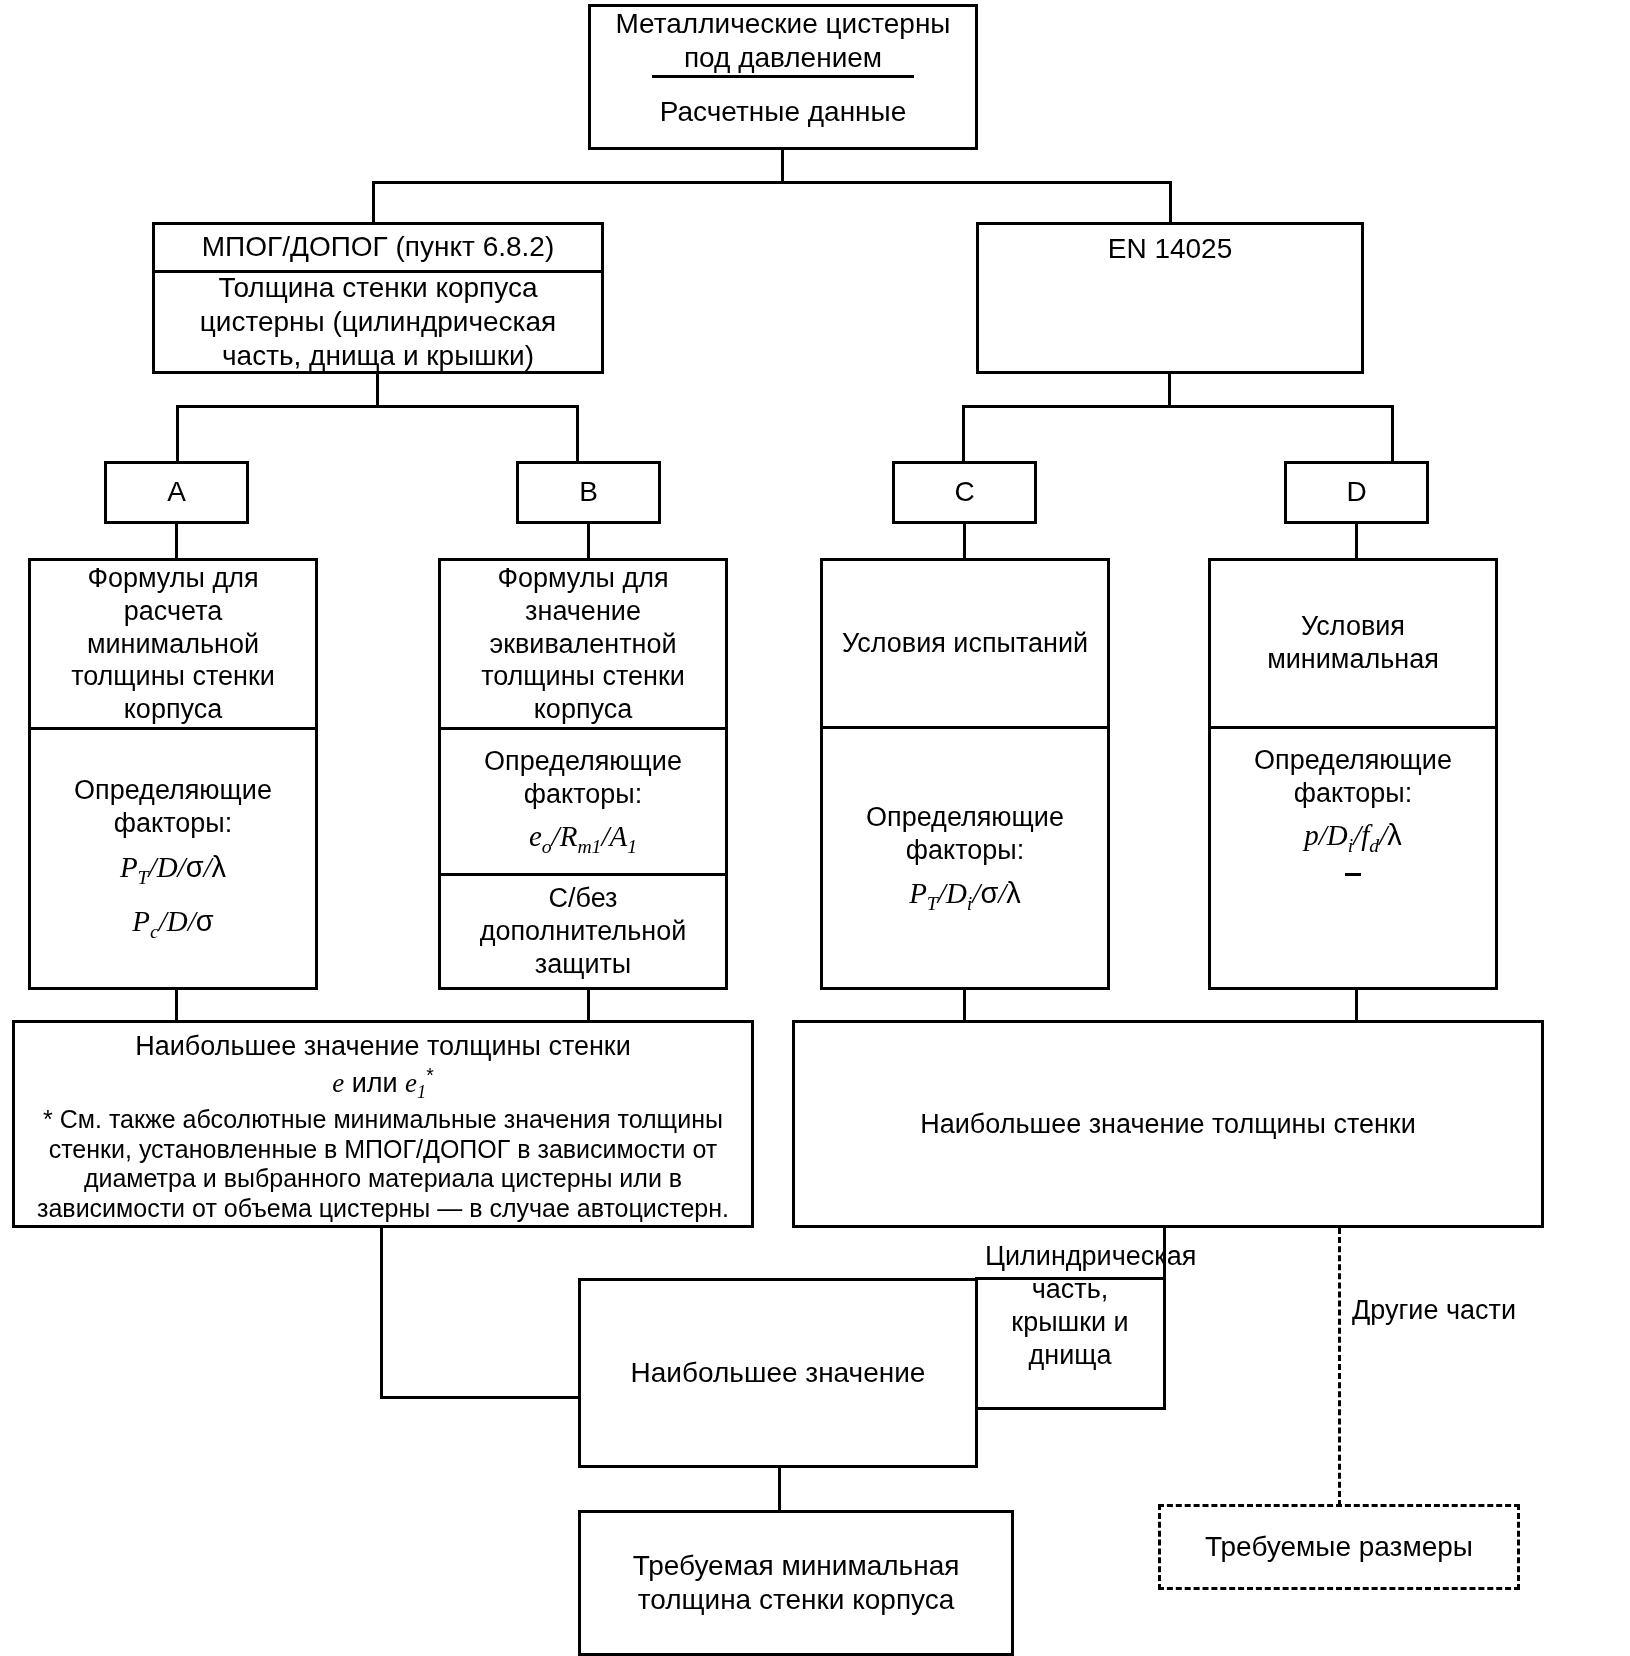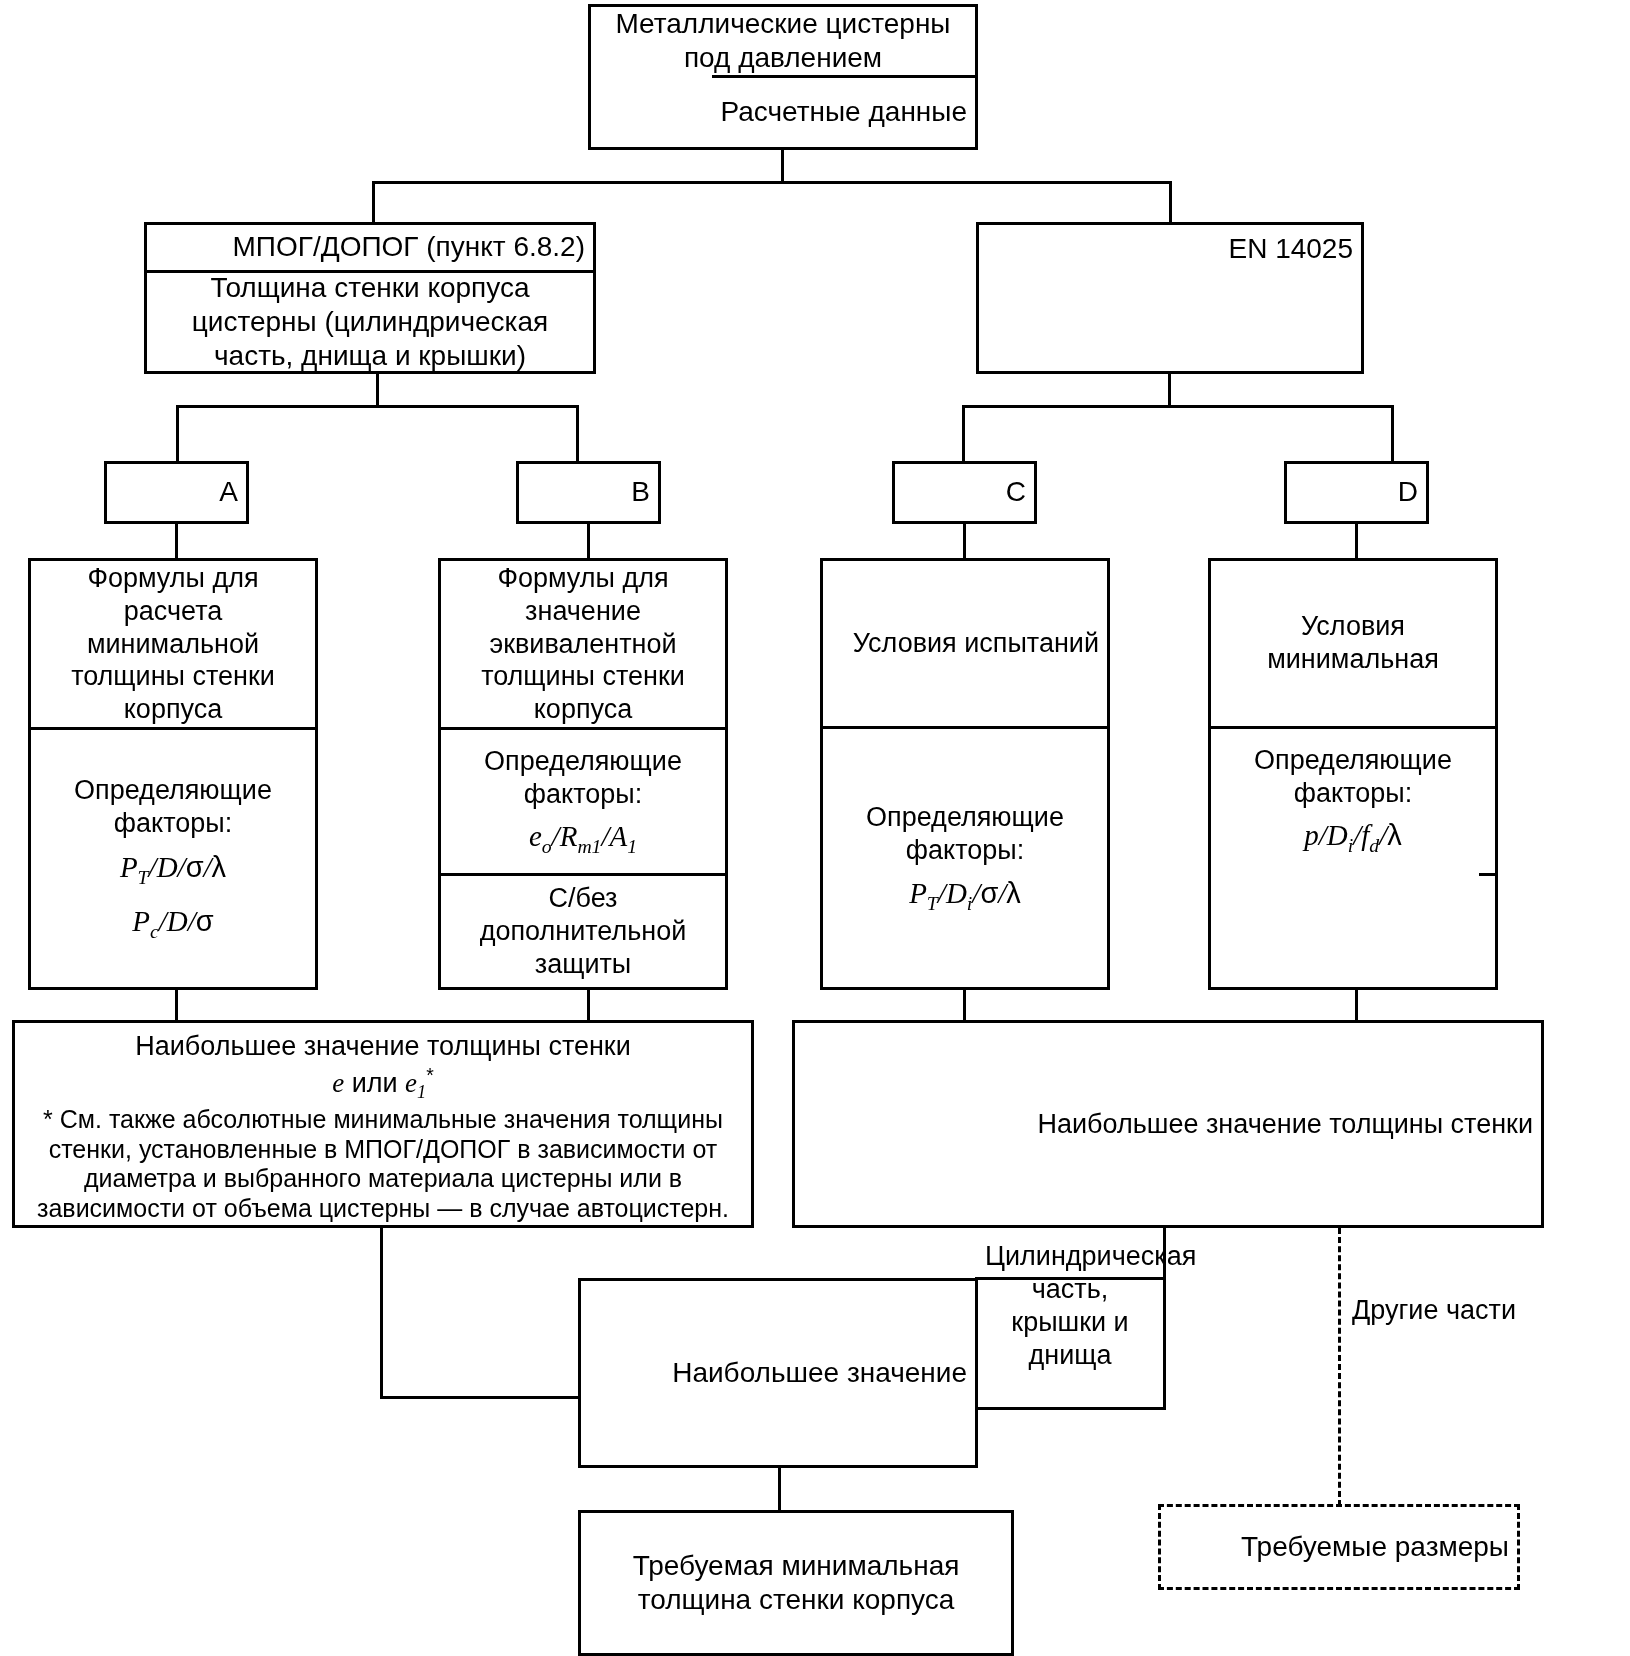--- a/index.html
+++ b/index.html
@@ -18,21 +18,21 @@
     background: #ffffff;
     overflow: hidden;
   }
   .box {
     position: absolute;
     box-sizing: border-box;
     border: 3px solid #000;
     background: #fff;
     display: flex;
     flex-direction: column;
-    align-items: flex-end;
+    align-items: center;
     justify-content: flex-start;
   }
   .box.dashed {
     border: 3px dashed #000;
   }
   .cell {
     box-sizing: border-box;
     display: flex;
     align-items: center;
     justify-content: center;
@@ -97,21 +97,21 @@
     <div class="cell f28" style="height:68px;">Металлические цистерны под давлением</div>
     <div class="cell f28 divider-top" style="height:75px;">Расчетные данные</div>
   </div>
 
   <div class="line vline" style="left:781px; top:150px; height:34px;"></div>
 
   <div class="line hline" style="left:372px; top:181px; width:800px;"></div>
   <div class="line vline" style="left:372px; top:181px; height:42px;"></div>
   <div class="line vline" style="left:1169px; top:181px; height:42px;"></div>
 
-  <div class="box" style="left:144px; top:222px; width:452px; height:152px;">
+  <div class="box" style="left:152px; top:222px; width:452px; height:152px;">
     <div class="cell f28" style="height:48px;">МПОГ/ДОПОГ (пункт 6.8.2)</div>
     <div class="cell f28 divider-top" style="height:101px;">Толщина стенки корпуса цистерны (цилиндрическая часть, днища и крышки)</div>
   </div>
 
   <div class="box" style="left:976px; top:222px; width:388px; height:152px;">
     <div class="cell f28" style="height:48px;">EN 14025</div>
   </div>
 
   <div class="line vline" style="left:376px; top:374px; height:34px;"></div>
   <div class="line hline" style="left:176px; top:405px; width:403px;"></div>

